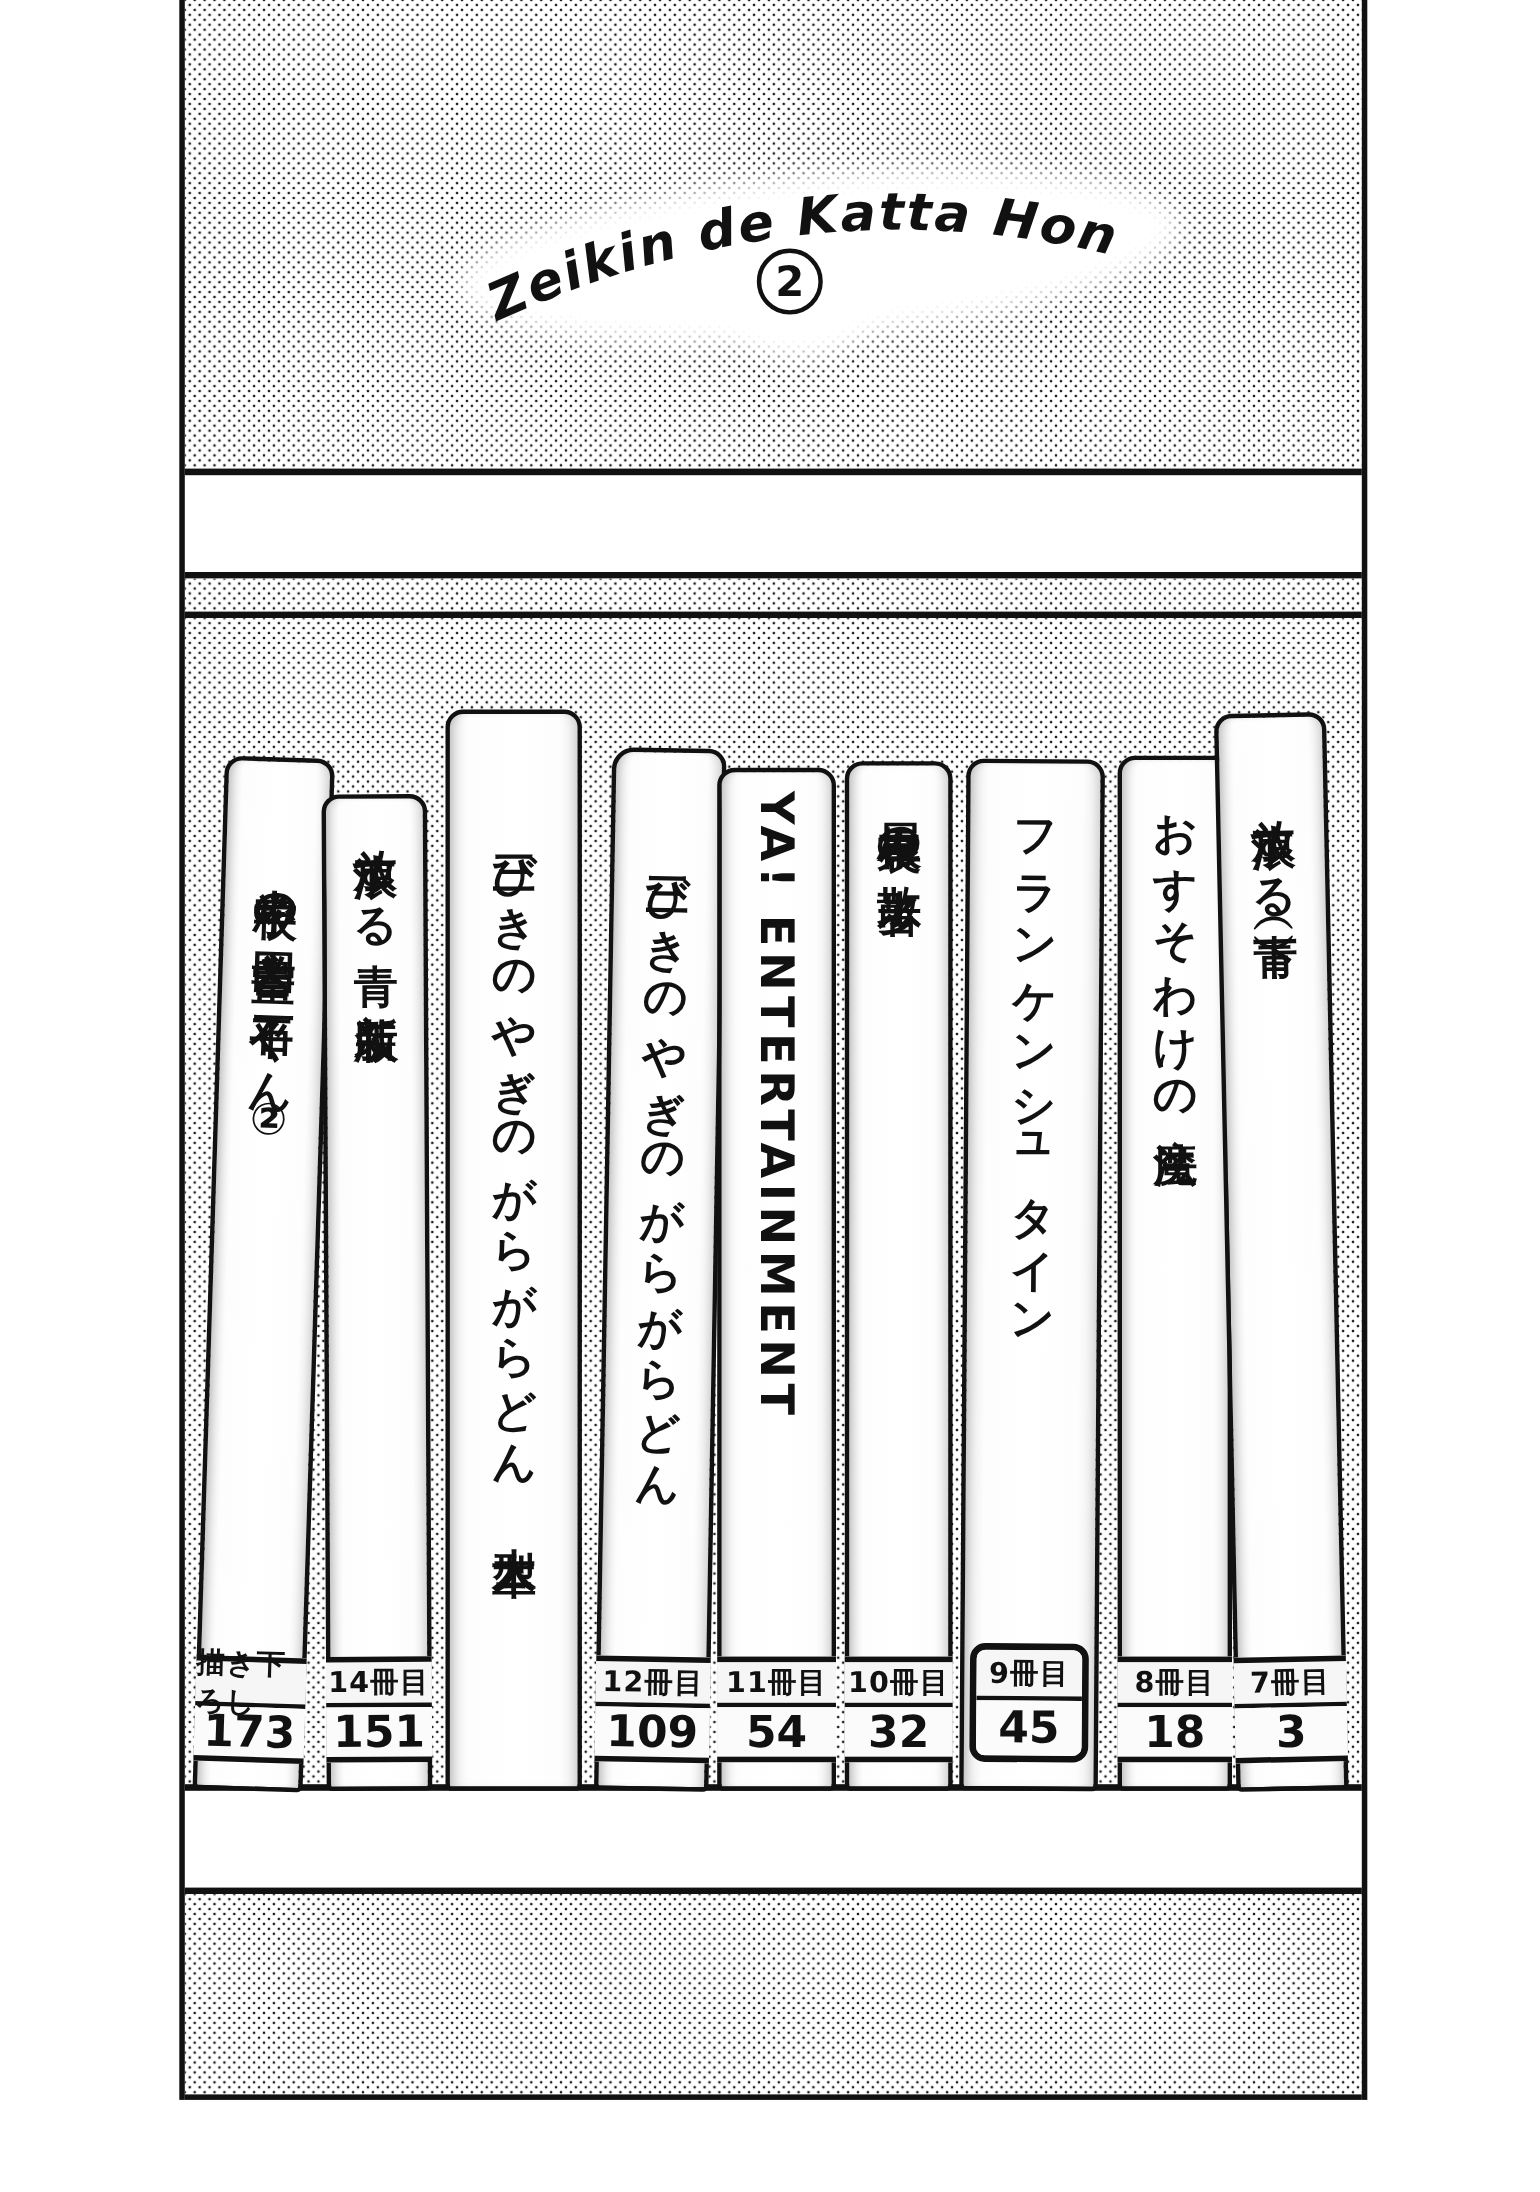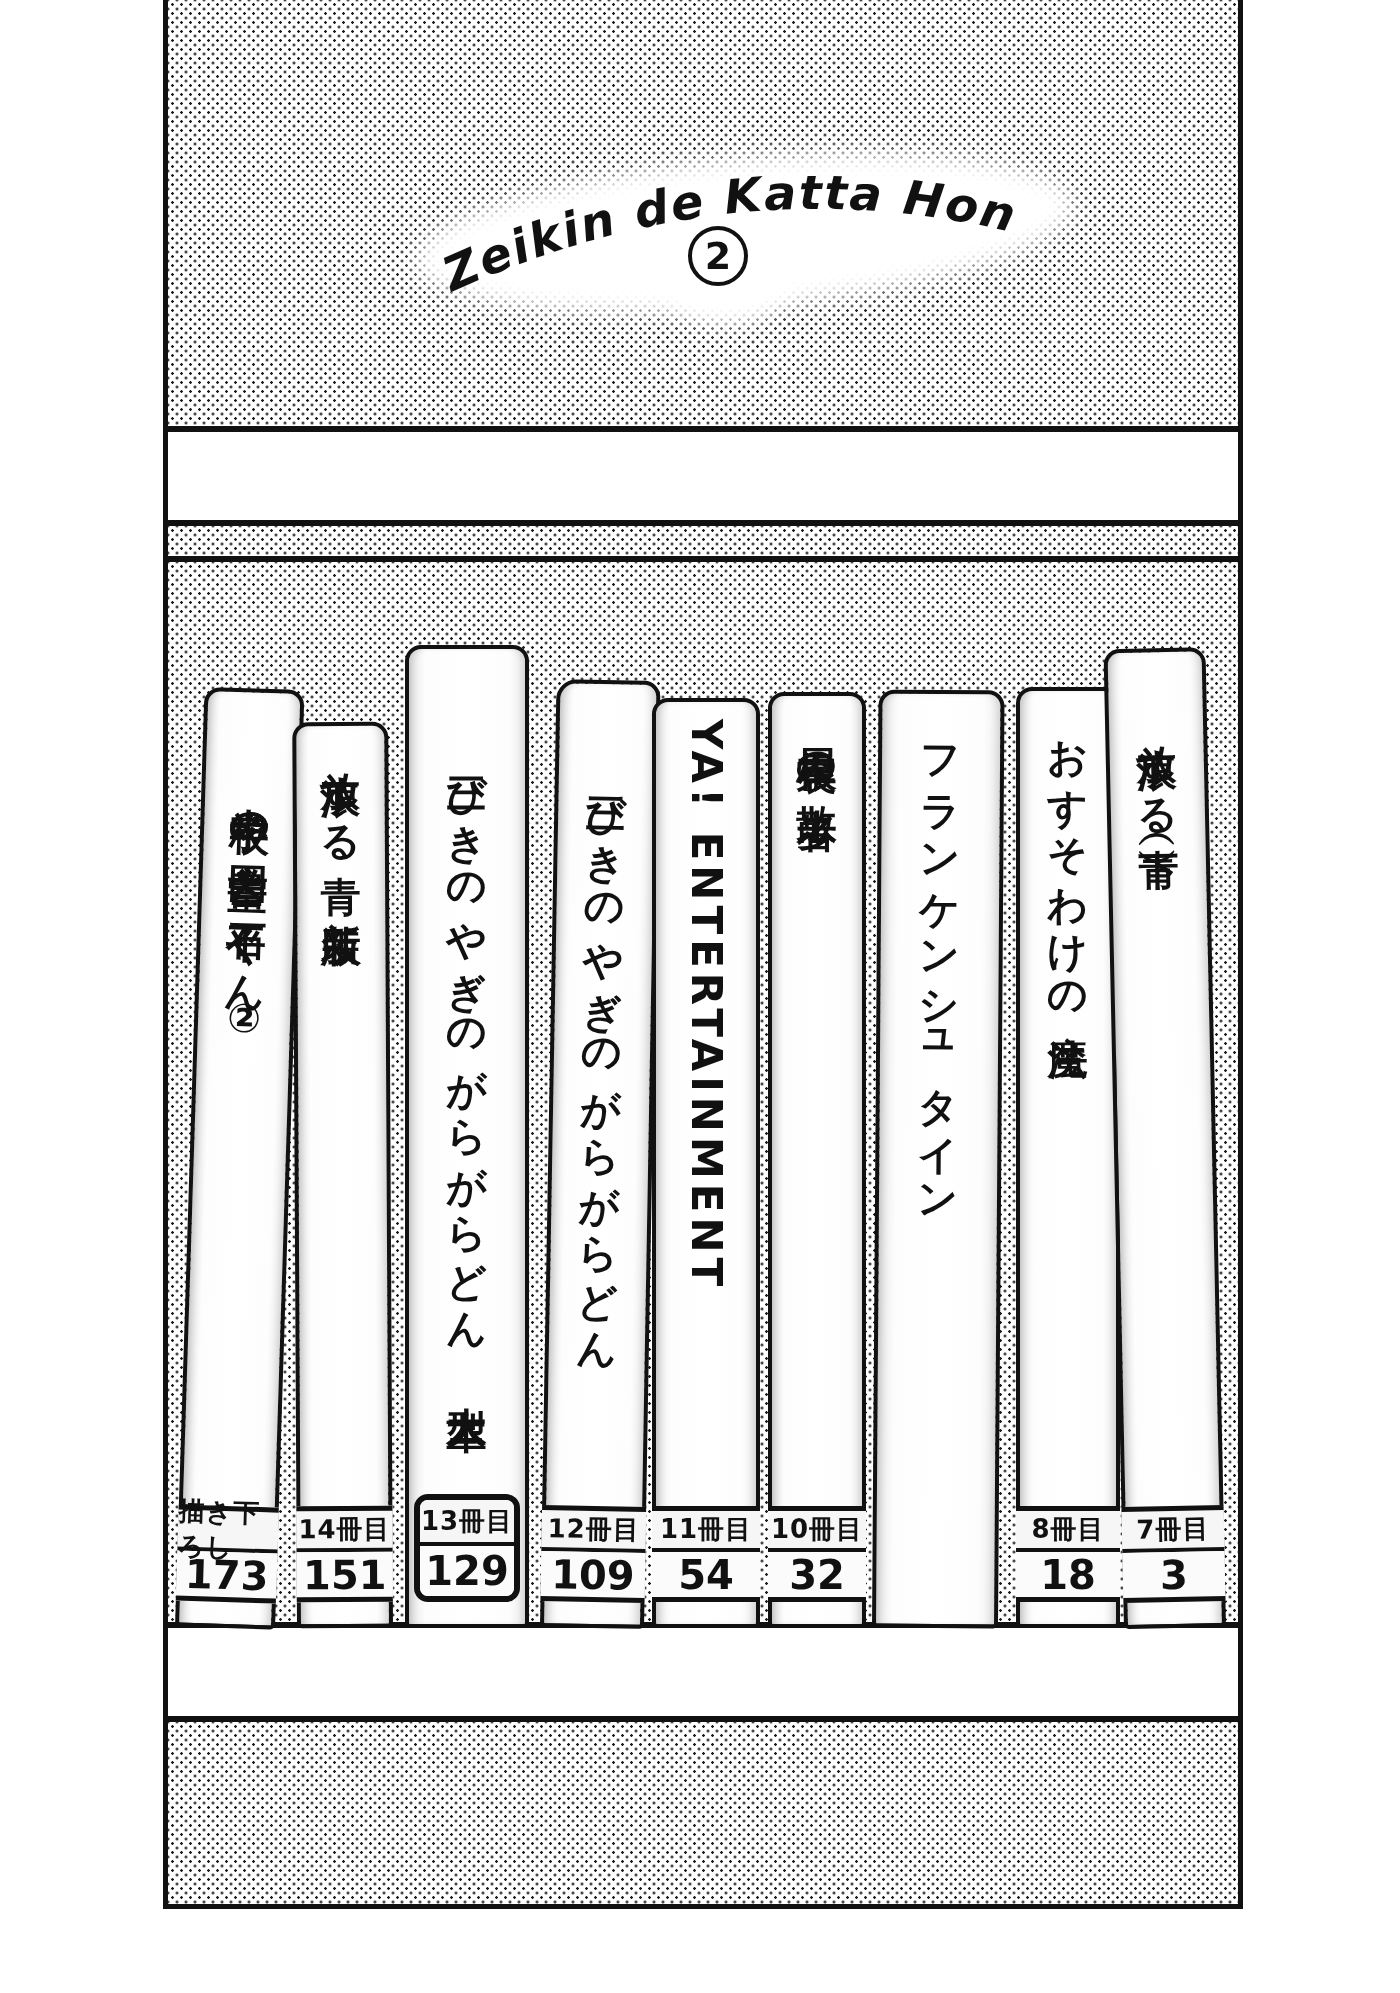--- a/index.html
+++ b/index.html
@@ -147,24 +147,20 @@
   <div class="book b2">
     <div class="spine-title">放浪する青　新装版</div>
     <div class="label-block">
       <div class="chapter-box">14冊目</div>
       <div class="page-box">151</div>
     </div>
   </div>
 
   <div class="book b3 boxed">
     <div class="spine-title">三びきのやぎのがらがらどん　大型本</div>
-    <div class="label-block">
-      <div class="chapter-box">13冊目</div>
-      <div class="page-box">129</div>
-    </div>
   </div>
 
   <div class="book b4">
     <div class="spine-title">三びきのやぎのがらがらどん</div>
     <div class="label-block">
       <div class="chapter-box">12冊目</div>
       <div class="page-box">109</div>
     </div>
   </div>
 
@@ -179,20 +175,24 @@
   <div class="book b6">
     <div class="spine-title">屋根裏の散歩者</div>
     <div class="label-block">
       <div class="chapter-box">10冊目</div>
       <div class="page-box">32</div>
     </div>
   </div>
 
   <div class="book b7 boxed">
     <div class="spine-title">フランケンシュタイン</div>
+    <div class="label-block">
+      <div class="chapter-box">9冊目</div>
+      <div class="page-box">45</div>
+    </div>
   </div>
 
   <div class="book b8">
     <div class="spine-title">おすそわけの魔法</div>
     <div class="label-block">
       <div class="chapter-box">8冊目</div>
       <div class="page-box">18</div>
     </div>
   </div>
 

